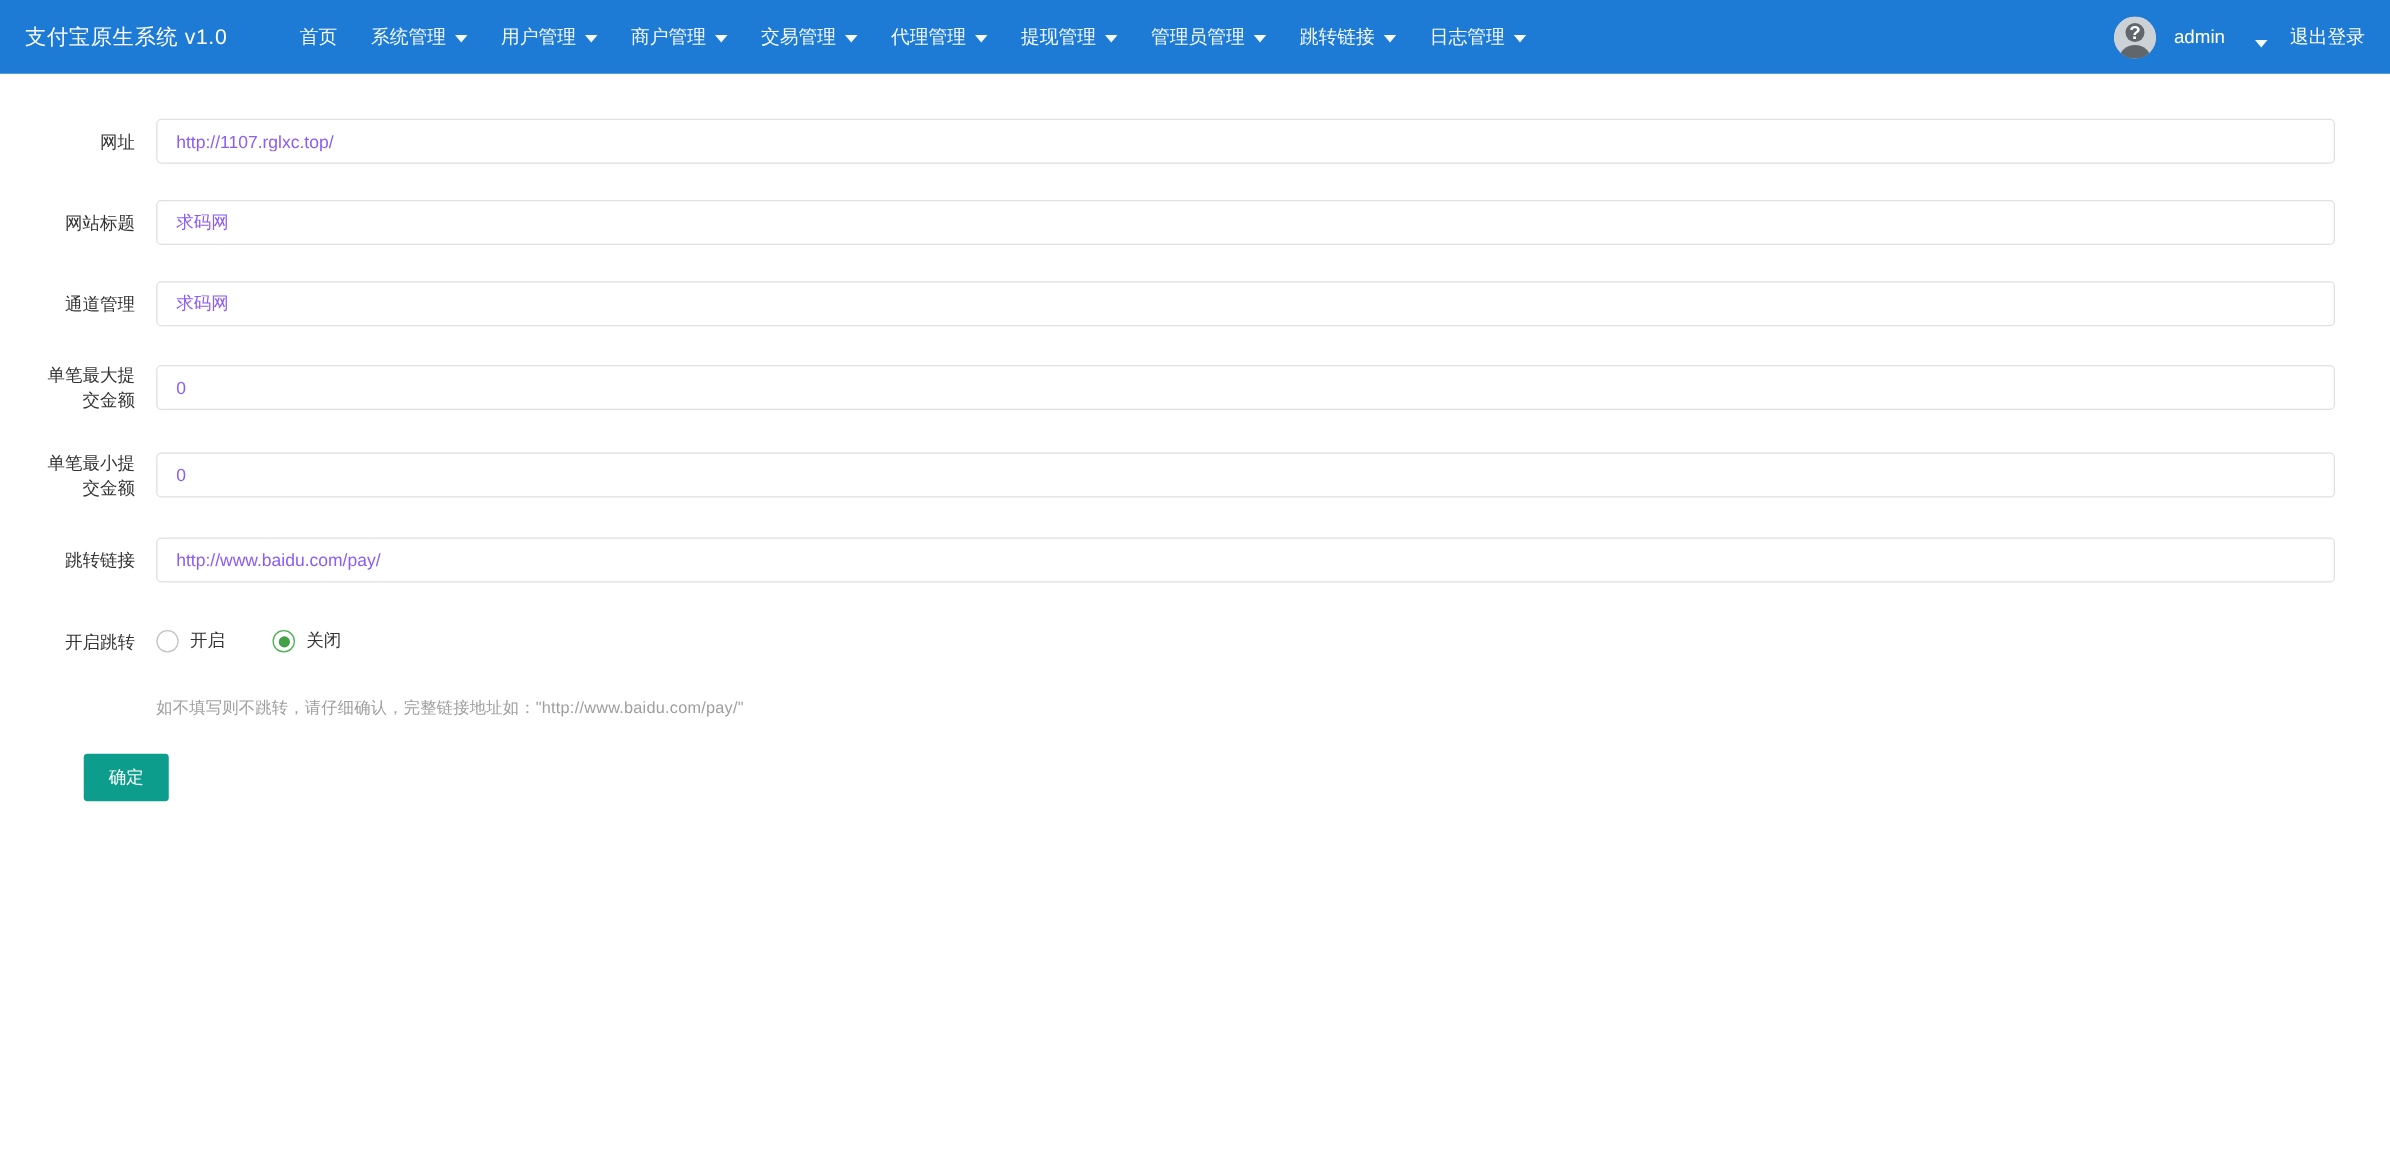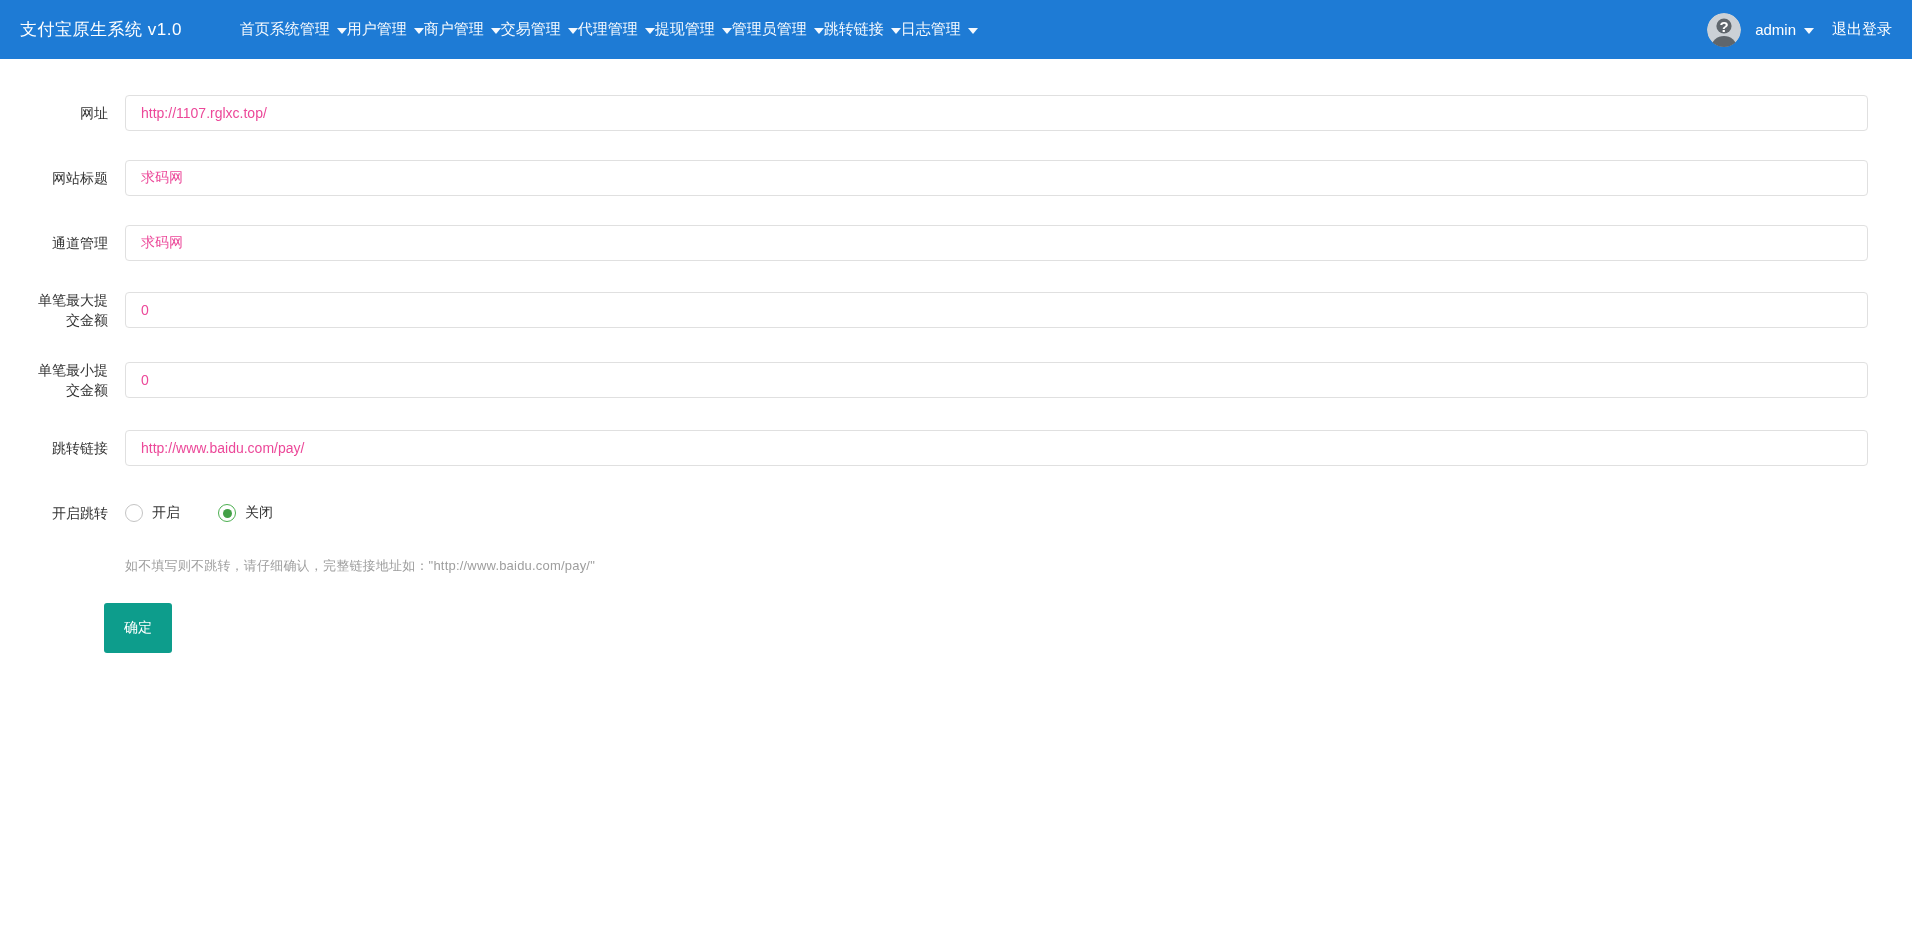--- a/index.html
+++ b/index.html
@@ -19,42 +19,42 @@
     color: #fff;
   }
   .brand {
     font-size: 17px;
     font-weight: 500;
     letter-spacing: .5px;
     white-space: nowrap;
     margin-right: 58px;
     cursor: pointer;
   }
-  .menu { display: flex; align-items: center; }
+  .menu { display: flex; align-items: center; gap: 27px; }
   .menu-item {
     display: flex; align-items: center; gap: 7px;
     font-size: 15px;
     color: rgba(255,255,255,.96);
     cursor: pointer;
     white-space: nowrap;
     height: 59px;
   }
   .caret {
     width: 0; height: 0;
     border-left: 5px solid transparent;
     border-right: 5px solid transparent;
     border-top: 6px solid rgba(255,255,255,.96);
     margin-top: 2px;
   }
   .nav-right { margin-left: auto; display: flex; align-items: center; gap: 14px; }
   .avatar-wrap {
     width: 34px; height: 34px; border-radius: 50%;
     overflow: hidden; cursor: pointer; flex-shrink: 0;
   }
-  .user-dd { display: flex; align-items: center; gap: 8px; font-size: 15px; cursor: pointer; }
+  .user-dd { display: flex; align-items: flex-end; gap: 24px; font-size: 15px; cursor: pointer; }
   .logout { font-size: 15px; margin-left: 4px; cursor: pointer; white-space: nowrap; }
   
   .main { padding: 36px 44px 0 0; }
   .form-row {
     display: flex;
     align-items: center;
     margin-bottom: 29px;
     min-height: 36px;
   }
   .form-row.tall { margin-bottom: 30px; }
@@ -68,21 +68,21 @@
     line-height: 20px;
     color: #333;
   }
   .form-input {
     flex: 1;
     height: 36px;
     border: 1px solid #e0e0e0;
     border-radius: 4px;
     padding: 11px 15px;
     font-size: 14px;
-    color: #ec4899;
+    color: #8b5cf6;
     font-family: "Liberation Sans", "DejaVu Sans", sans-serif;
     outline: none;
     background: #fff;
   }
   
   .radio-group { display: flex; align-items: center; gap: 38px; }
   .radio-option { display: flex; align-items: center; gap: 9px; cursor: pointer; font-size: 14px; color: #333; }
   .radio-circle {
     width: 18px; height: 18px; border-radius: 50%;
     border: 1px solid #c4c4c4; background: #fff;
@@ -94,23 +94,23 @@
   .radio-option.selected .radio-dot { background: #43a047; }
   
   .hint {
     margin: -3px 0 0 125px;
     font-size: 13px;
     color: #9e9e9e;
     letter-spacing: .2px;
   }
   .submit-btn {
     display: block;
-    margin: 28px 0 0 104px;
+    margin: 28px 0 0 67px;
     min-width: 68px;
-    height: 50px;
+    height: 38px;
     padding: 0 18px;
     background: #0d9d8c;
     color: #fff;
     border: none;
     border-radius: 3px;
     font-size: 14px;
     font-family: "Liberation Sans", "DejaVu Sans", sans-serif;
     cursor: pointer;
   }
 </style>

